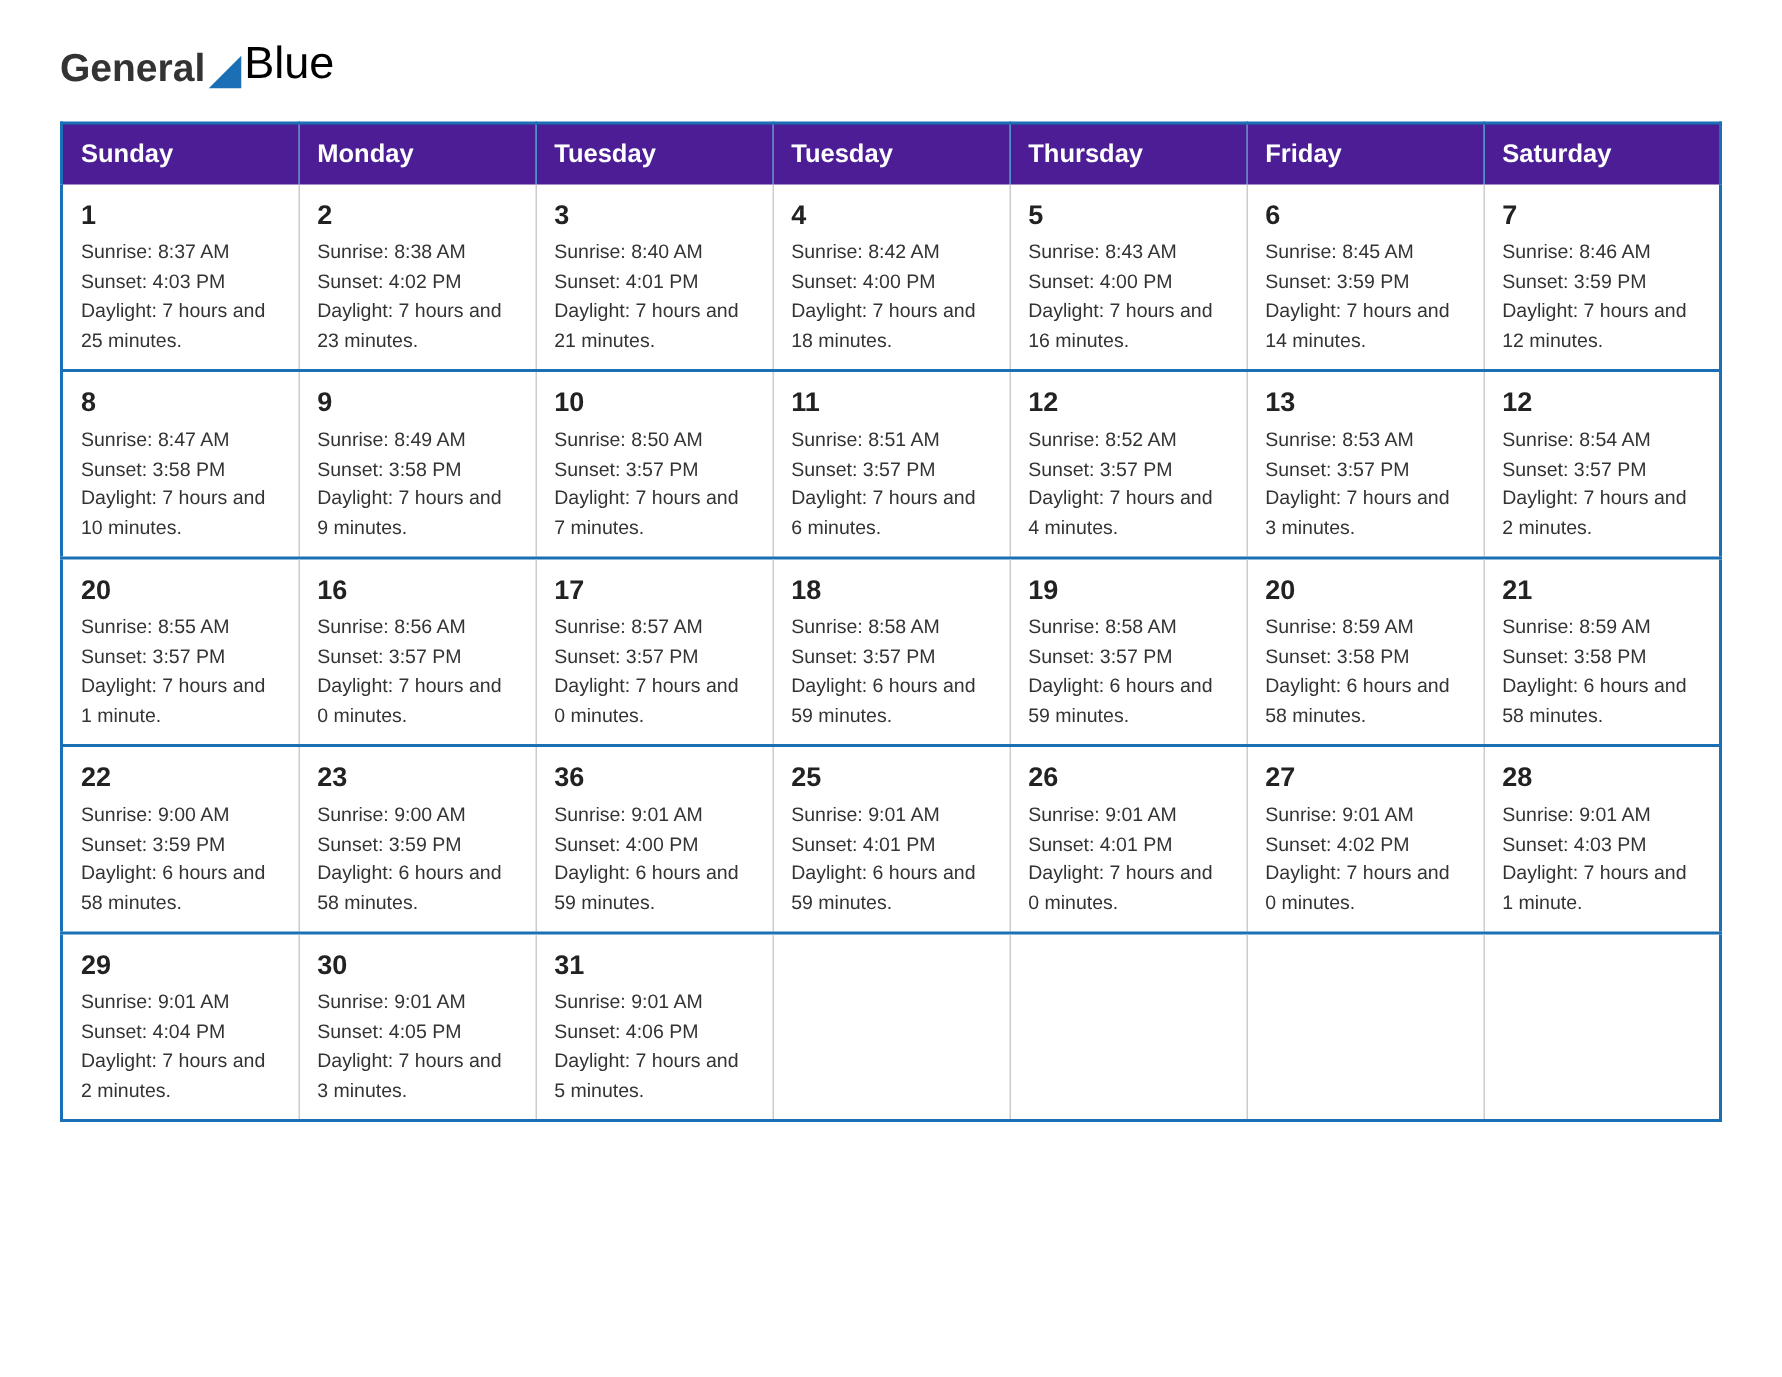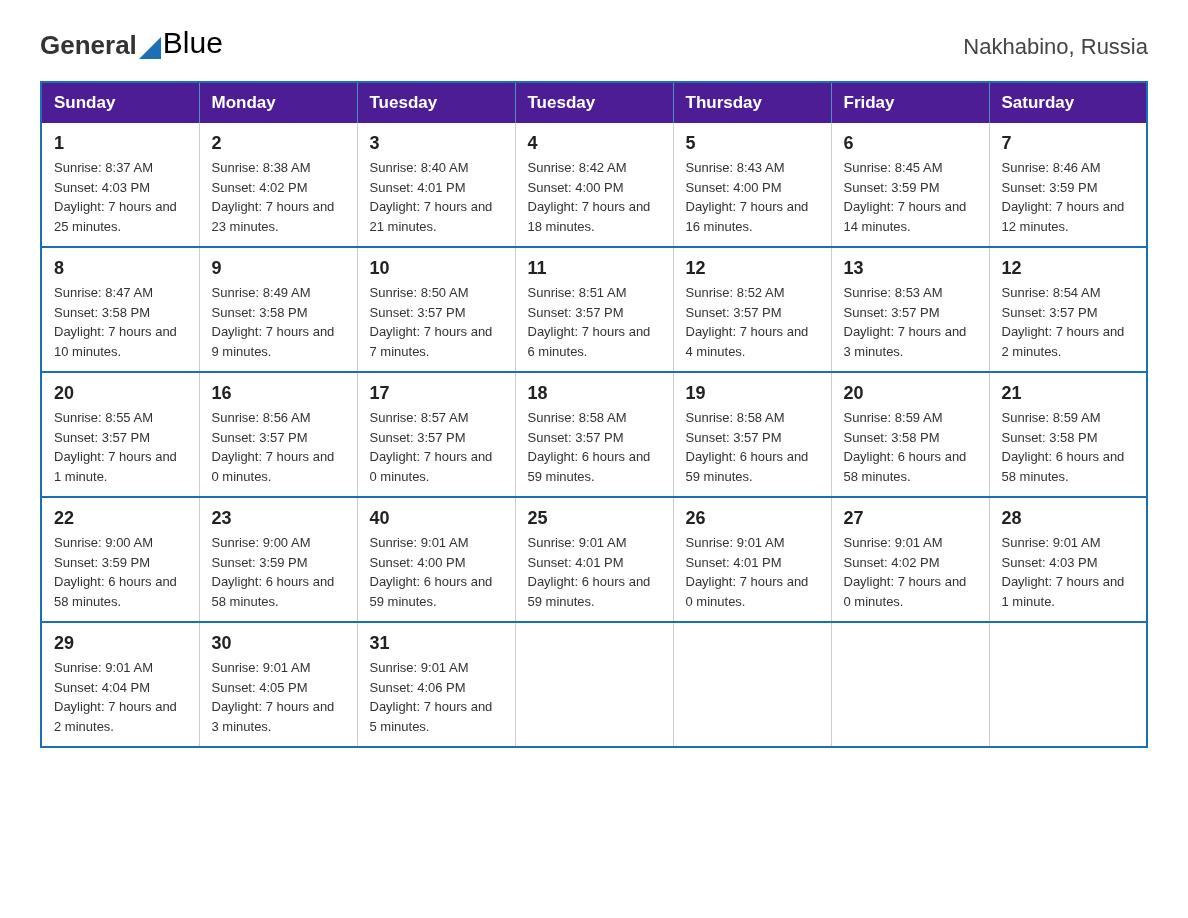--- a/index.html
+++ b/index.html
@@ -107,21 +107,20 @@
       <span class="logo-text-general">General</span>
       <svg width="22" height="22" viewBox="0 0 22 22" style="margin-left:2px;margin-bottom:2px;">
         <polygon points="0,22 22,0 22,22" fill="#1a6fb5"></polygon>
       </svg>
     </div>
     <div style="margin-top:-4px;">
       <span class="logo-bottom">Blue</span>
     </div>
   </div>
   <div class="title-block">
-    <div class="calendar-subtitle">Nakhabino, Russia</div>
   </div>
 </div>
 
 <table>
   <thead>
     <tr>
       <th>Sunday</th>
       <th>Monday</th>
       <th>Tuesday</th>
       <th>Tuesday</th>
@@ -224,21 +223,21 @@
       <tr>
         <td>
         <span class="day-number">22</span>
         <span class="day-info">Sunrise: 9:00 AM<br>Sunset: 3:59 PM<br>Daylight: 6 hours and 58 minutes.</span>
       </td>
         <td>
         <span class="day-number">23</span>
         <span class="day-info">Sunrise: 9:00 AM<br>Sunset: 3:59 PM<br>Daylight: 6 hours and 58 minutes.</span>
       </td>
         <td>
-        <span class="day-number">40</span>
+        <span class="day-number">36</span>
         <span class="day-info">Sunrise: 9:01 AM<br>Sunset: 4:00 PM<br>Daylight: 6 hours and 59 minutes.</span>
       </td>
         <td>
         <span class="day-number">25</span>
         <span class="day-info">Sunrise: 9:01 AM<br>Sunset: 4:01 PM<br>Daylight: 6 hours and 59 minutes.</span>
       </td>
         <td>
         <span class="day-number">26</span>
         <span class="day-info">Sunrise: 9:01 AM<br>Sunset: 4:01 PM<br>Daylight: 7 hours and 0 minutes.</span>
       </td>

